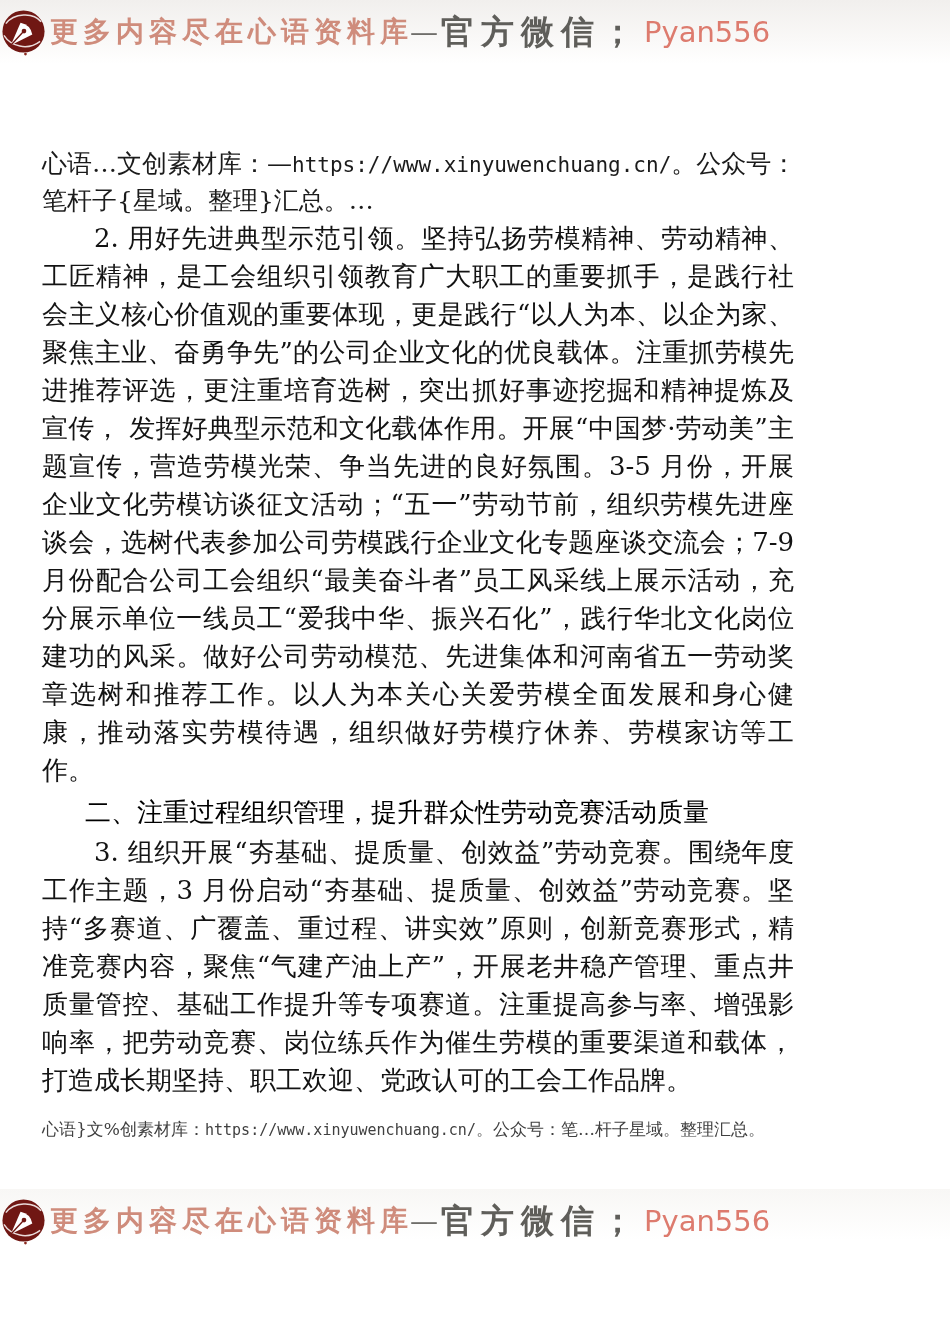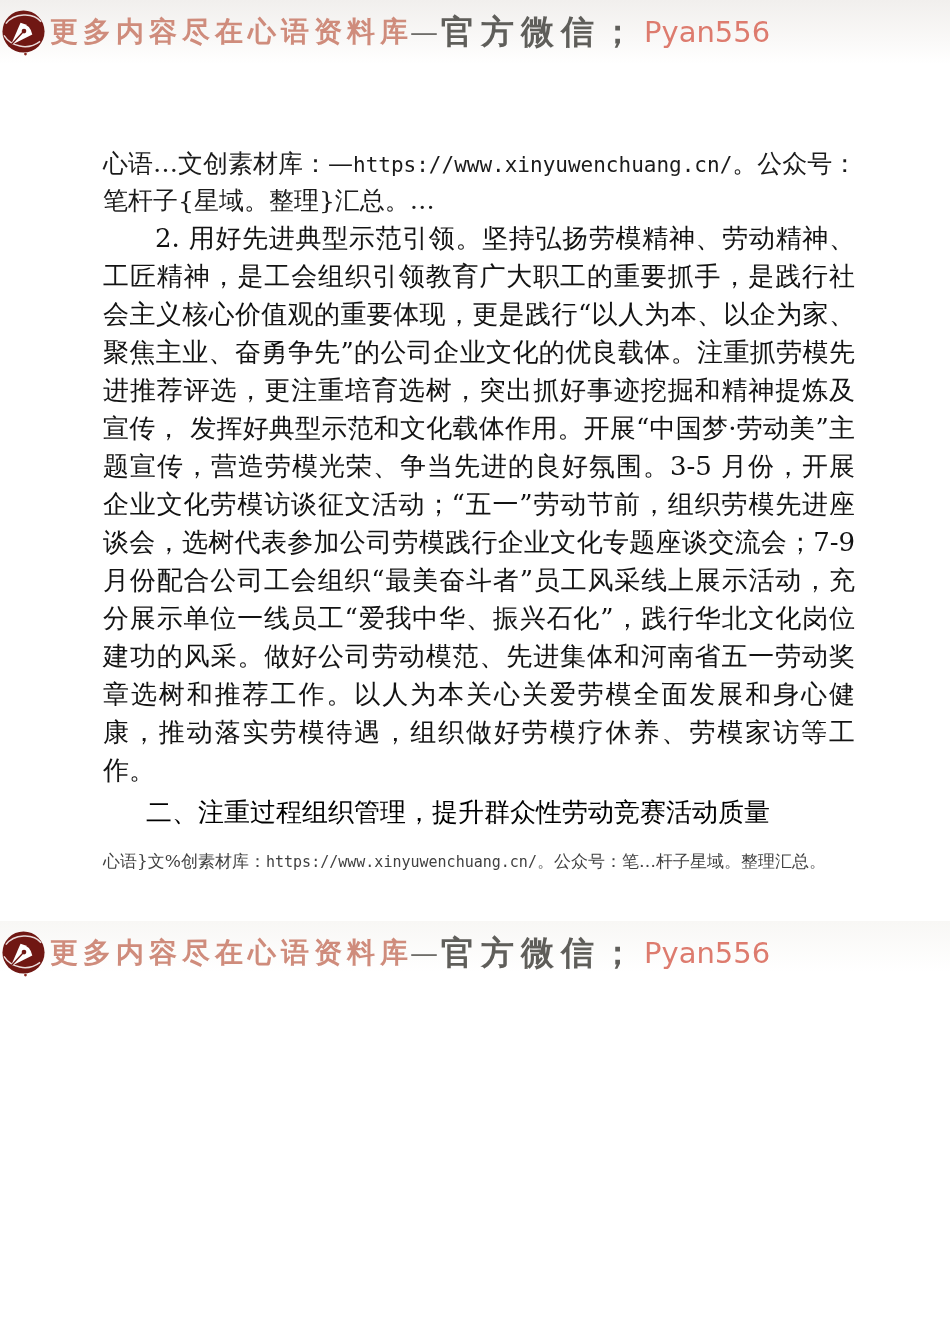--- a/index.html
+++ b/index.html
@@ -22,21 +22,21 @@
   }
   .banner-dash { color:#6f6e6a; font-size:28px; margin-left:-6px; }
   .banner-label {
     color:#5f5e5a; font-size:33px; letter-spacing:7px;
     font-weight:600; white-space:nowrap;
   }
   .banner-id {
     color:#dd7b6e; font-size:29px;
     font-family:"DejaVu Sans", sans-serif; white-space:nowrap;
   }
-  .page { width:752px; margin:82px 0 0 103px; }
+  .page { width:752px; margin:82px 0 0 42px; }
   .wm-line {
     font-size:25px; line-height:36px; color:#1b1b1b;
     white-space:nowrap; overflow:visible;
   }
   .wm-url {
     font-family:"DejaVu Sans Mono", monospace;
     font-size:21px; letter-spacing:0;
   }
   .para {
     font-size:26px; line-height:38px; text-align:justify;
@@ -74,20 +74,21 @@
 
 <main class="page">
 
   <div class="wm-line"><span>心语…文创素材库：—</span><span class="wm-url">https://www.xinyuwenchuang.cn/</span><span>。公众号：</span></div>
   <div class="wm-line">笔杆子{星域。整理}汇总。…</div>
 
   <p class="para">2. 用好先进典型示范引领。坚持弘扬劳模精神、劳动精神、工匠精神，是工会组织引领教育广大职工的重要抓手，是践行社会主义核心价值观的重要体现，更是践行“以人为本、以企为家、聚焦主业、奋勇争先”的公司企业文化的优良载体。注重抓劳模先进推荐评选，更注重培育选树，突出抓好事迹挖掘和精神提炼及宣传， 发挥好典型示范和文化载体作用。开展“中国梦·劳动美”主题宣传，营造劳模光荣、争当先进的良好氛围。3-5 月份，开展企业文化劳模访谈征文活动；“五一”劳动节前，组织劳模先进座谈会，选树代表参加公司劳模践行企业文化专题座谈交流会；7-9 月份配合公司工会组织“最美奋斗者”员工风采线上展示活动，充分展示单位一线员工“爱我中华、振兴石化”，践行华北文化岗位建功的风采。做好公司劳动模范、先进集体和河南省五一劳动奖章选树和推荐工作。以人为本关心关爱劳模全面发展和身心健康，推动落实劳模待遇，组织做好劳模疗休养、劳模家访等工作。</p>
 
   <h2 class="heading">二、注重过程组织管理，提升群众性劳动竞赛活动质量</h2>
 
+  <p class="para">3. 组织开展“夯基础、提质量、创效益”劳动竞赛。围绕年度工作主题，3 月份启动“夯基础、提质量、创效益”劳动竞赛。坚持“多赛道、广覆盖、重过程、讲实效”原则，创新竞赛形式，精准竞赛内容，聚焦“气建产油上产”，开展老井稳产管理、重点井质量管控、基础工作提升等专项赛道。注重提高参与率、增强影响率，把劳动竞赛、岗位练兵作为催生劳模的重要渠道和载体，打造成长期坚持、职工欢迎、党政认可的工会工作品牌。</p>
 
   <div class="wm-bottom"><span>心语}文%创素材库：</span><span class="wm-url">https://www.xinyuwenchuang.cn/</span><span>。公众号：笔…杆子星域。整理汇总。</span></div>
 
 </main>
 
 <footer class="banner banner-bottom">
   <svg class="logo" viewBox="0 0 48 48">
     <circle cx="24" cy="23" r="21.5" fill="#701713"></circle>
     <path d="M6 15 C14 4, 34 3, 42 13" stroke="#ffffff" stroke-width="1.5" fill="none" opacity="0.85"></path>
     <path d="M4 27 C11 38, 28 43, 41 33" stroke="#ffffff" stroke-width="1.5" fill="none" opacity="0.85"></path>

